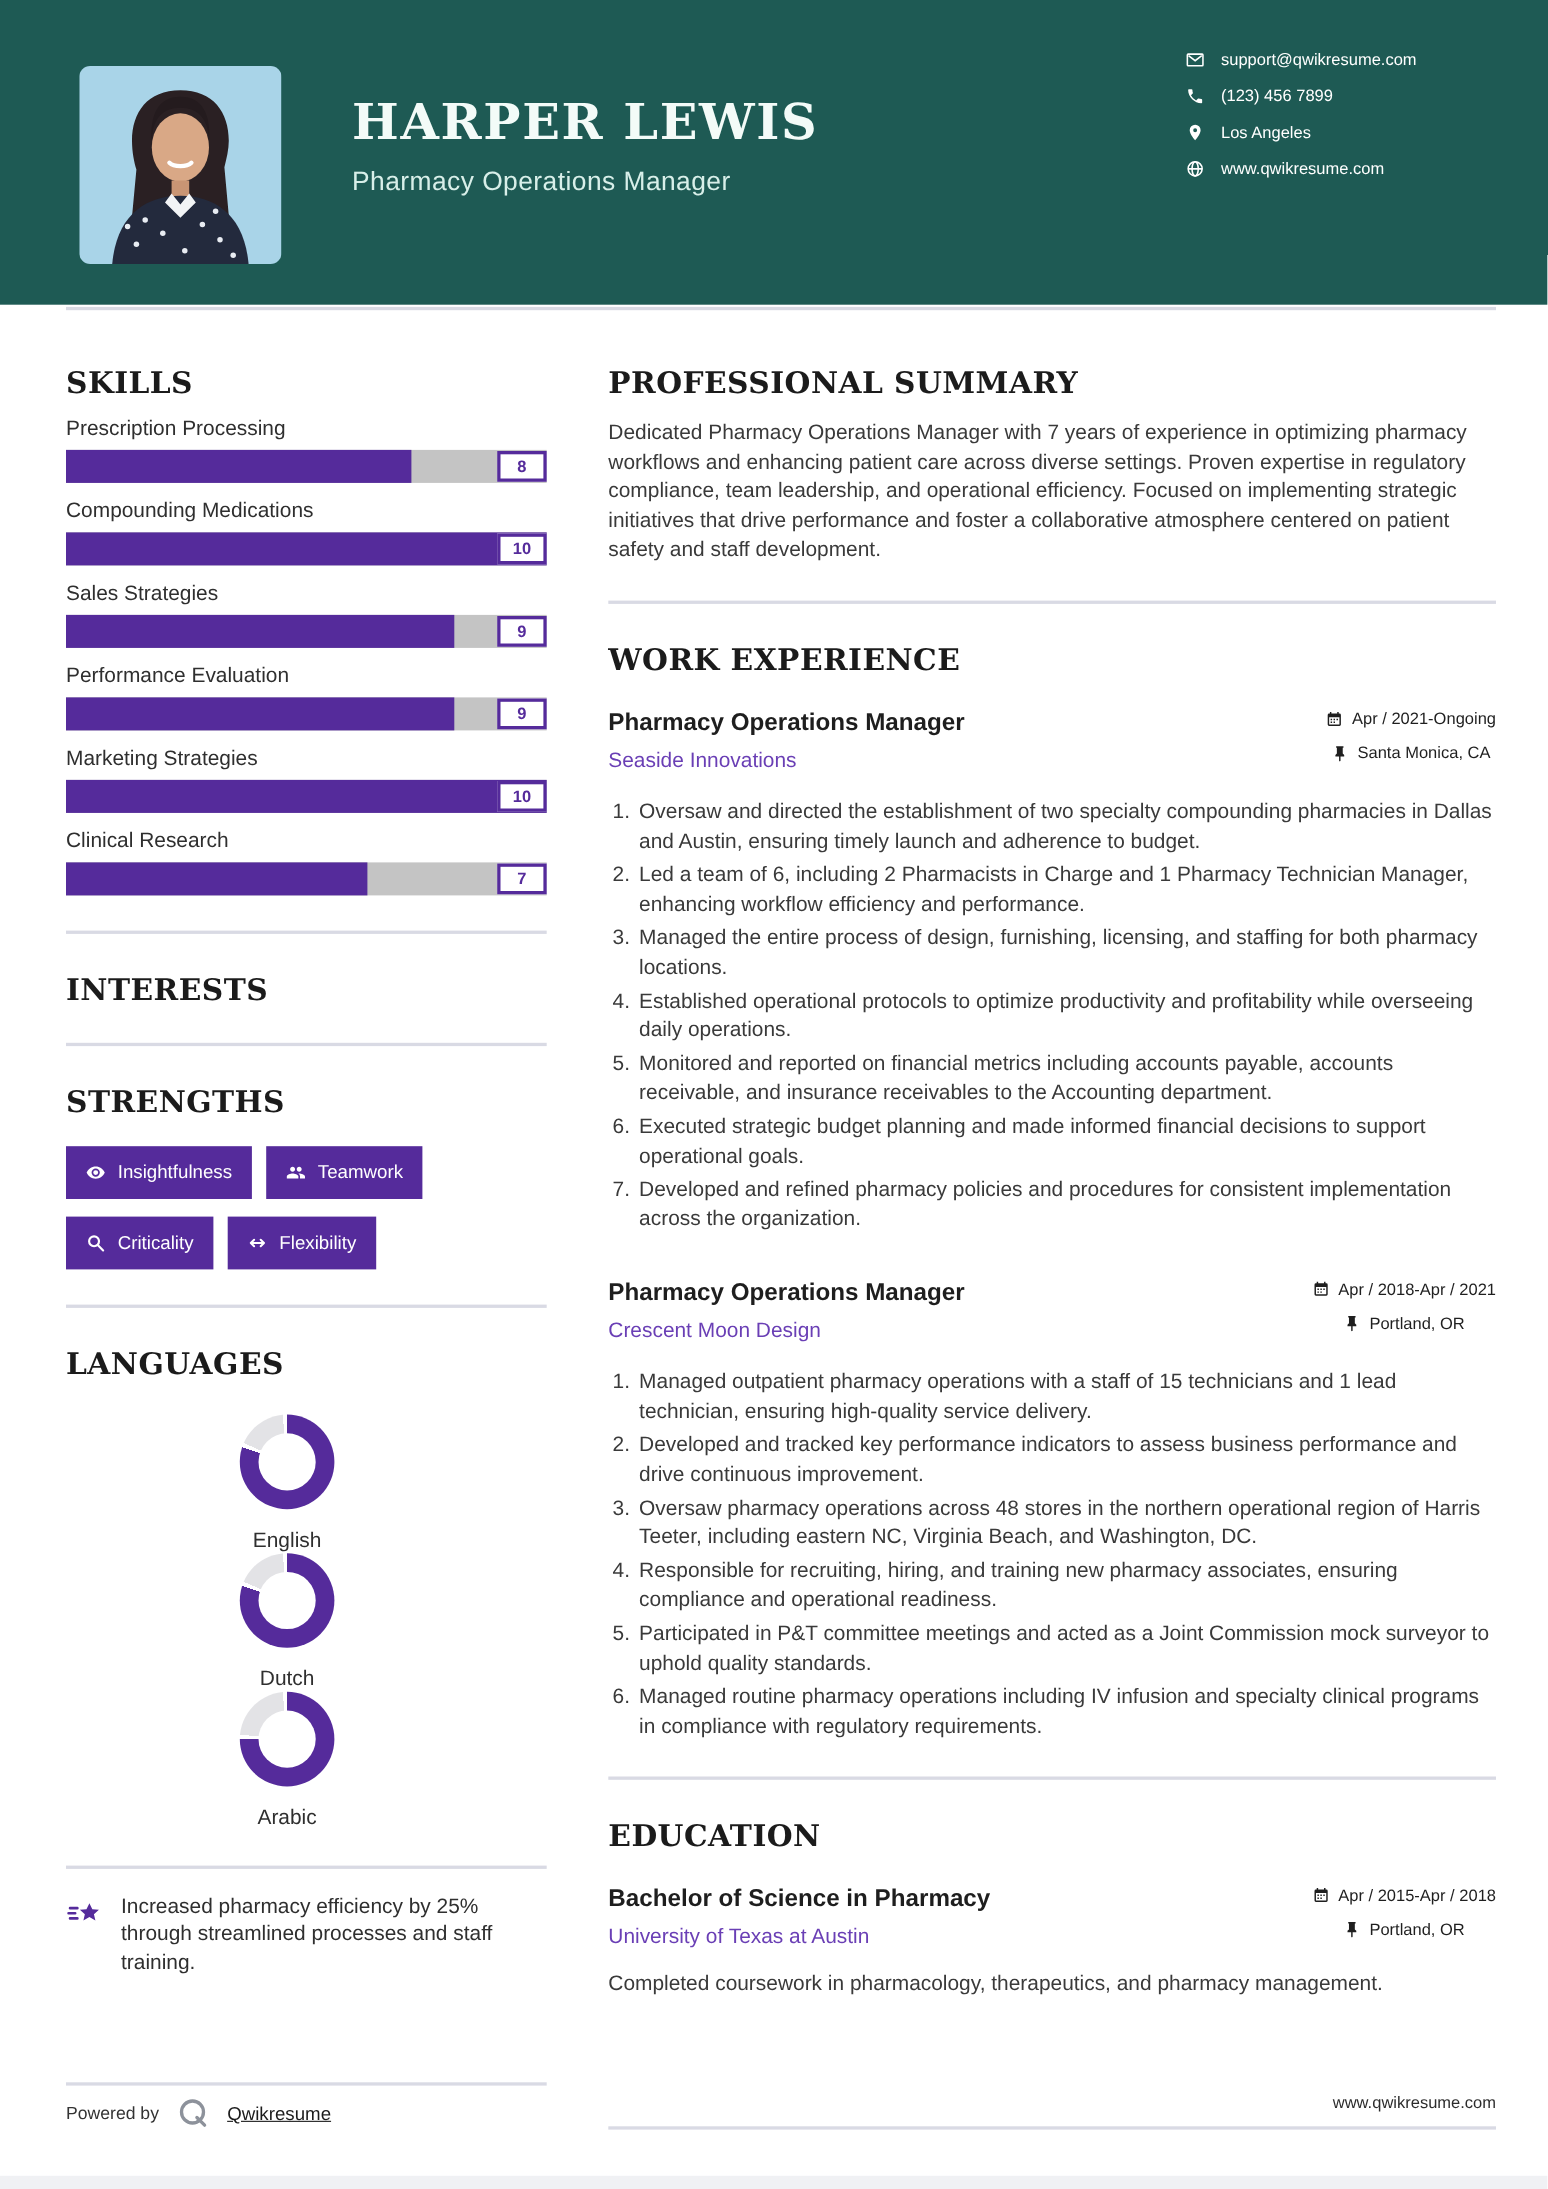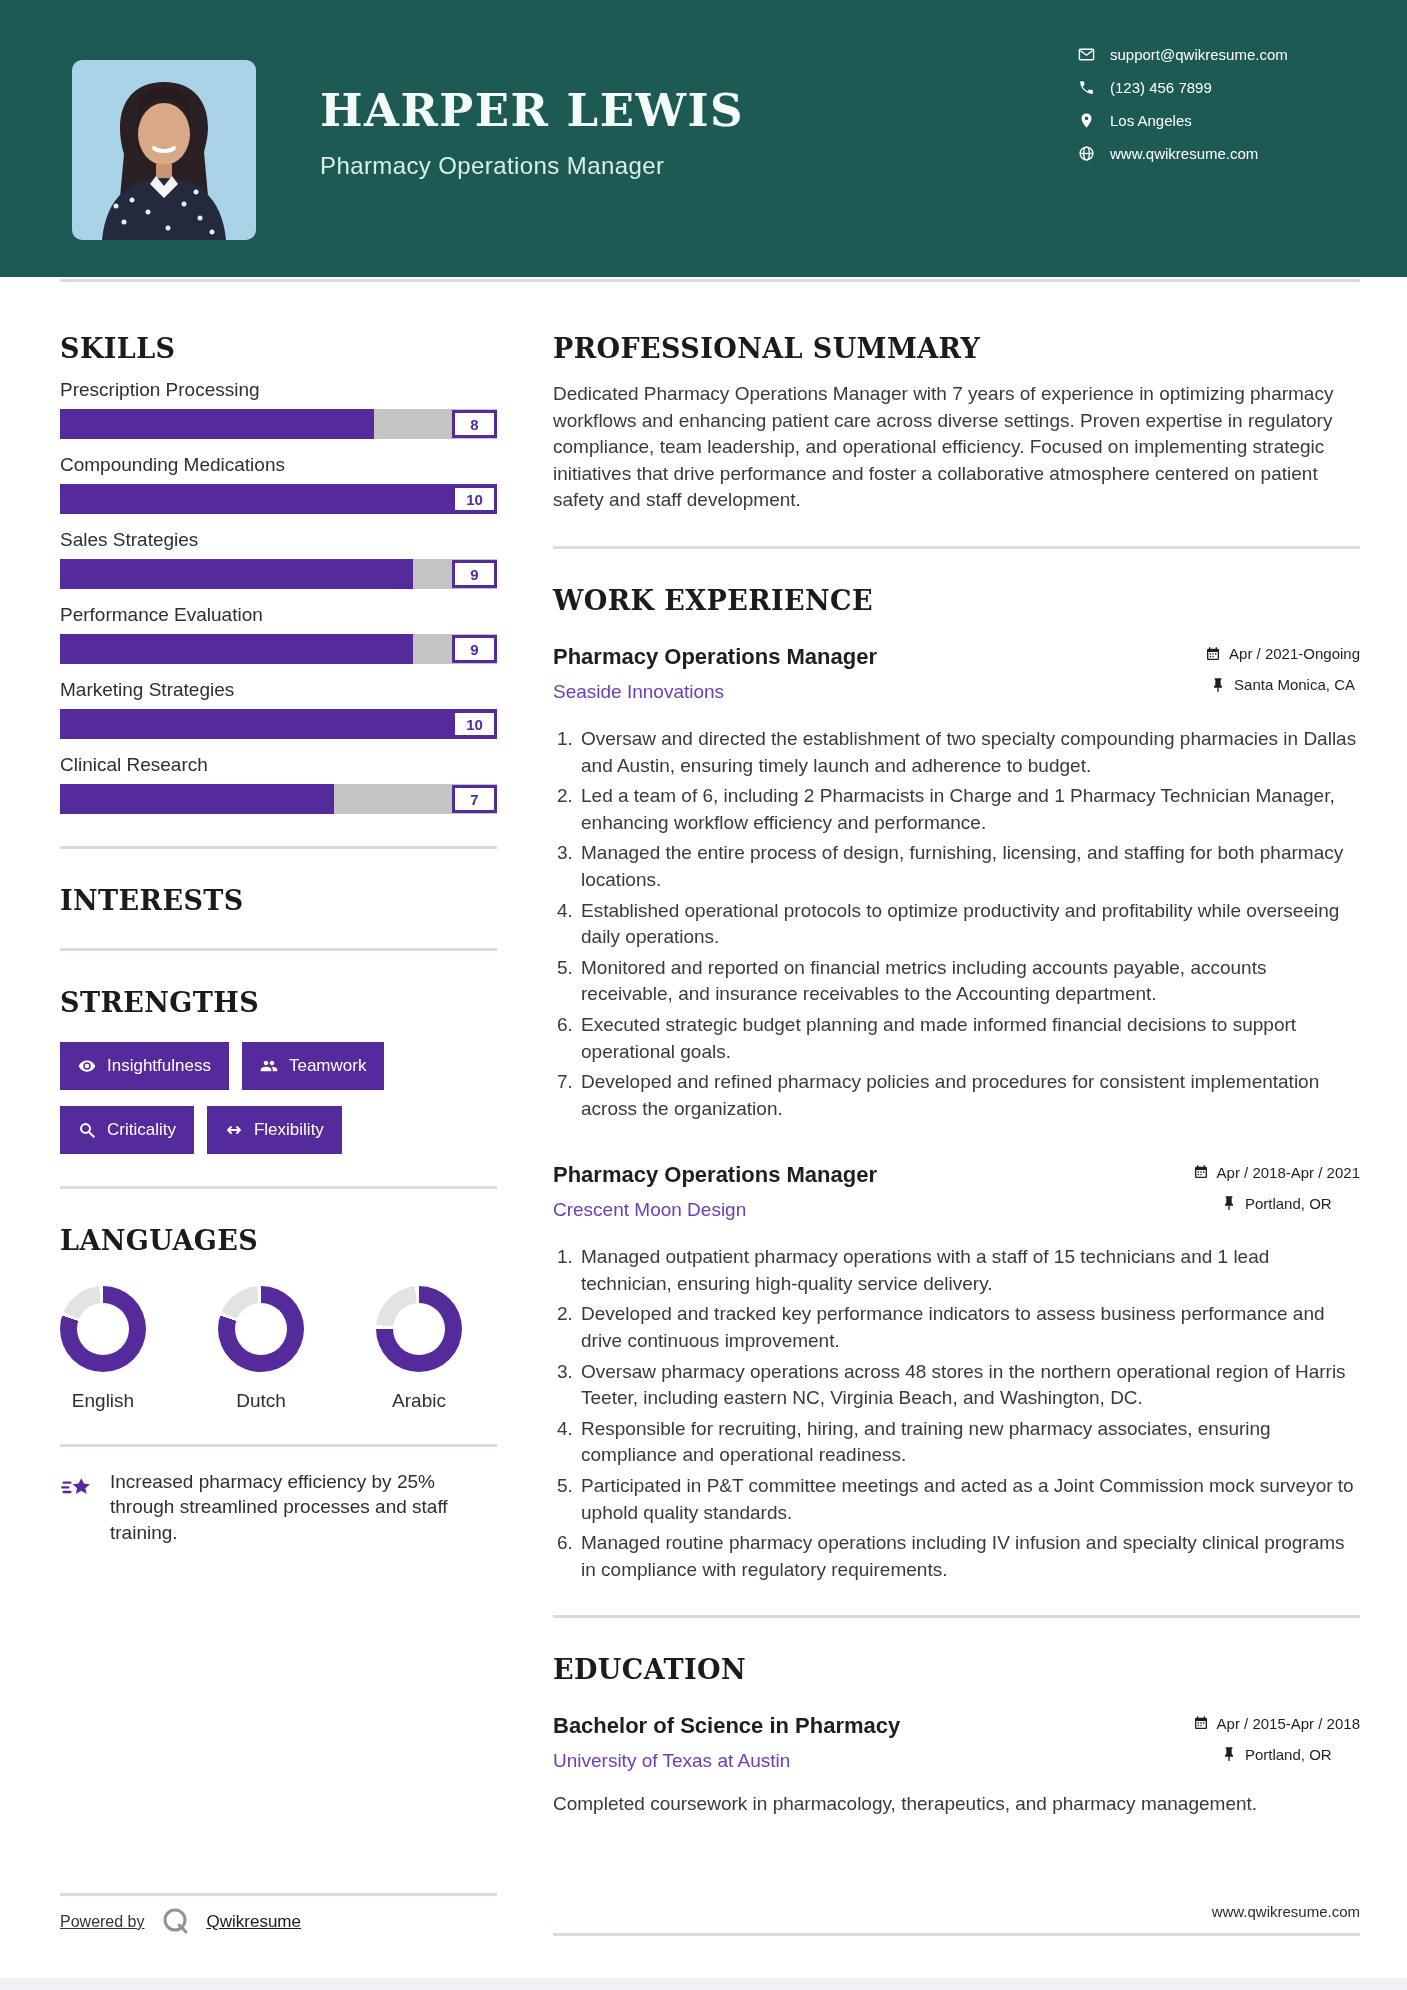--- a/index.html
+++ b/index.html
@@ -41,21 +41,21 @@
   .int-item{display:flex;align-items:center;gap:14px;font-size:19px;color:#2f2f2f;}
   .int-item svg{width:26px;height:26px;color:var(--accent,#552b9b);flex:none;}
 
   
   .tags{margin-top:24px;display:flex;flex-wrap:wrap;gap:16px 13px;}
   .tag{display:inline-flex;align-items:center;gap:11px;background:var(--accent,#552b9b);
        color:#fff;font-size:17px;padding:14px 18px;}
   .tag svg{width:18px;height:18px;flex:none;}
 
   
-  .langs{margin-top:30px;width:402px;display:flex;justify-content:space-between;}
+  .langs{margin-top:30px;width:402px;display:flex;justify-content:space-between;flex-direction:column;}
   .lang{display:flex;flex-direction:column;align-items:center;}
   .donut{position:relative;width:86px;height:86px;border-radius:50%;}
   .hole{position:absolute;left:50%;top:50%;width:52px;height:52px;margin:-26px 0 0 -26px;
         background:#fff;border-radius:50%;}
   .lang-label{margin-top:18px;font-size:19px;color:#2f2f2f;}
 
   
   .ach-item{margin-top:22px;display:flex;gap:16px;}
   .ach-item svg{width:34px;height:32px;flex:none;color:var(--accent,#552b9b);margin-top:3px;}
   .ach-text{font-size:19px;line-height:1.33;color:#2f2f2f;}
@@ -71,21 +71,21 @@
   .meta svg{width:16px;height:16px;color:#1f1f1f;flex:none;}
   ol.bullets{margin:20px 0 0;padding-left:25px;font-size:19px;line-height:1.4;color:#3a3a3a;}
   ol.bullets li{padding-left:3px;margin-bottom:4px;}
   .edu-desc{margin-top:16px;font-size:19px;line-height:1.4;color:#3a3a3a;}
 
   
   .right-url{position:absolute;right:47px;top:1903px;font-size:15px;color:#2c2c2c;cursor:pointer;}
   .right-divider{position:absolute;left:553px;right:47px;top:1933px;height:3px;background:var(--divider,#d9dae4);}
   .left-footer{position:absolute;left:60px;top:1893px;width:437px;}
   .lf-line{height:3px;background:var(--divider,#d9dae4);}
-  .lf-row{margin-top:9px;display:flex;align-items:center;gap:14px;font-size:16px;color:#333;text-decoration:underline;}
+  .lf-row{margin-top:9px;display:flex;align-items:center;gap:14px;font-size:16px;color:#333;}
   .q-logo{width:34px;height:34px;flex:none;}
   .brand{font-size:17px;color:#1b1b1b;text-decoration:underline;cursor:pointer;}
   .bottom-strip{position:absolute;left:0;bottom:0;width:100%;height:12px;background:#f0f1f4;}
 </style>
 </head>
 <body>
 
 <div class="page">
 
   <div class="header">

